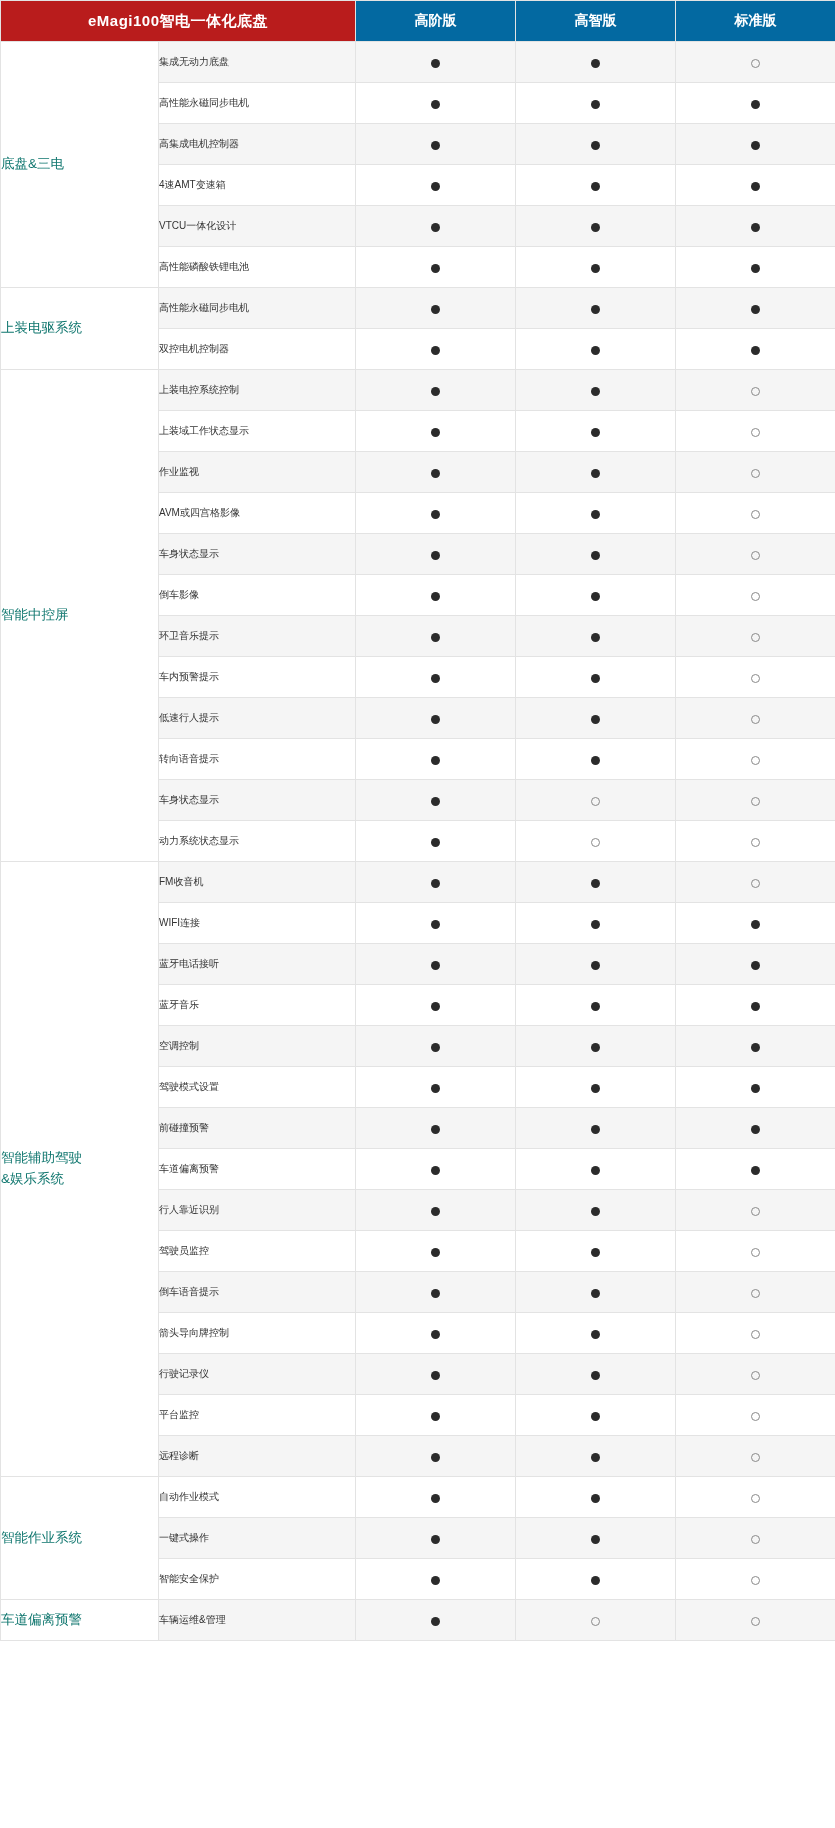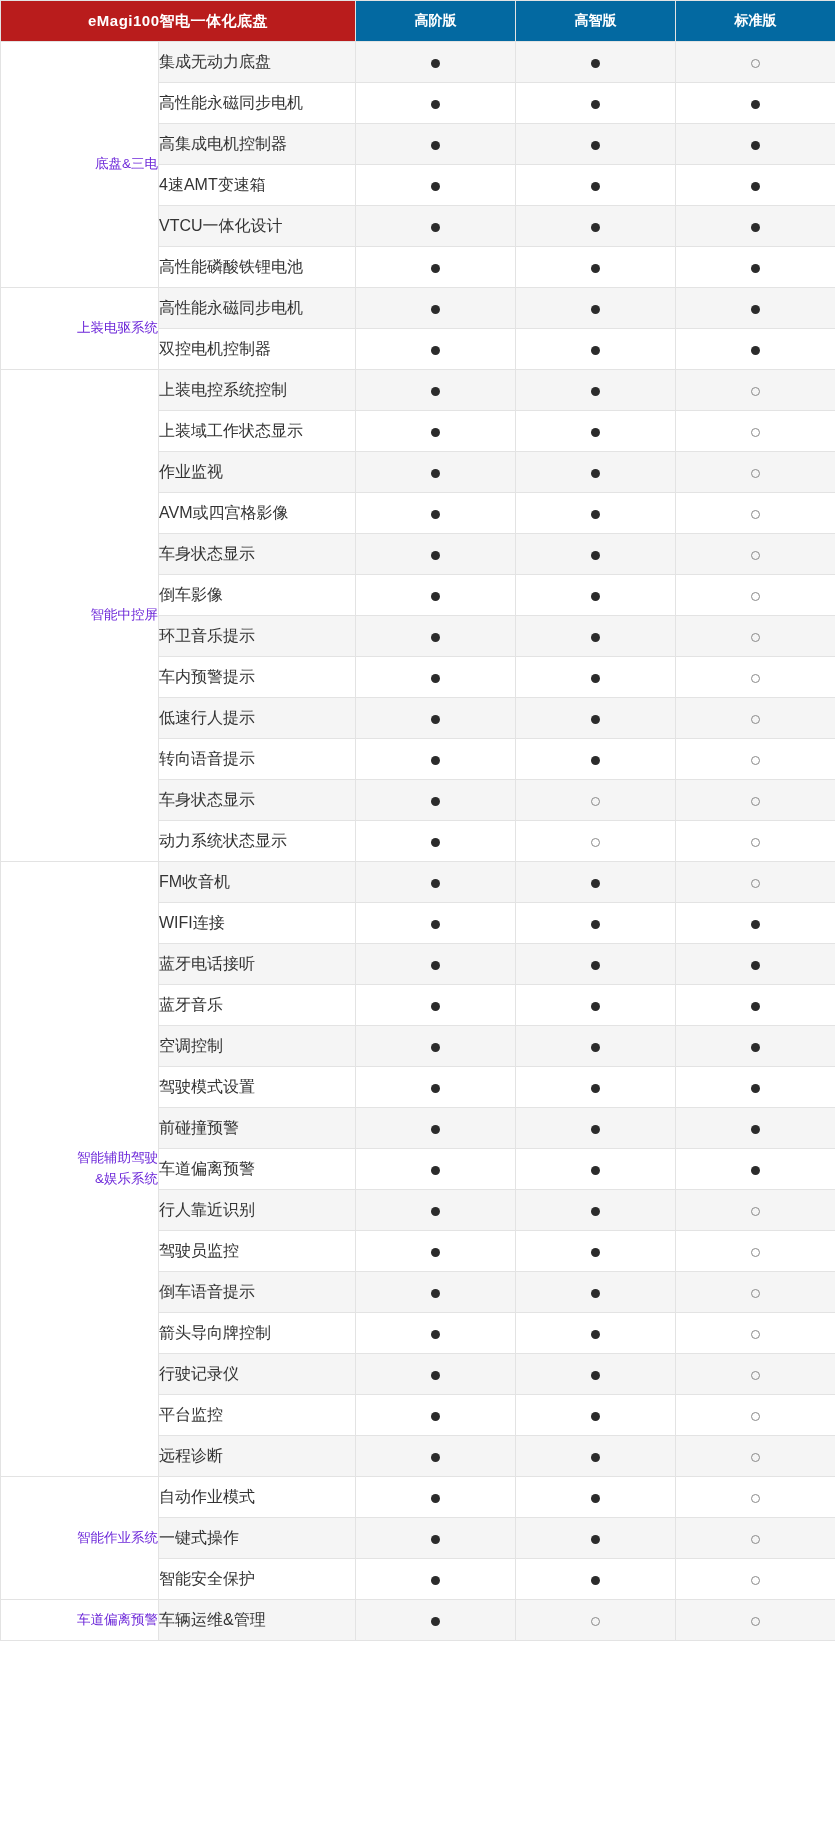--- a/index.html
+++ b/index.html
@@ -39,30 +39,30 @@
     color: #ffffff;
     font-size: 14px;
     font-weight: bold;
     text-align: center;
     height: 40px;
     border: 1px solid #ef8d92;
     border-left: 1px solid #f5b3b6;
   }
   
   .cat-cell {
-    text-align: right;
+    text-align: left;
     font-size: 13.5px;
-    color: #6d28d9;
+    color: #0f766e;
     background: #ffffff;
     line-height: 1.55;
     padding: 4px 2px;
   }
   .feat-cell {
     padding-left: 36px;
-    font-size: 16px;
+    font-size: 10px;
     color: #333333;
     height: 40px;
   }
   .mark-cell {
     text-align: center;
     height: 40px;
   }
   tr.odd .feat-cell,
   tr.odd .mark-cell {
     background: #f5f5f5;

